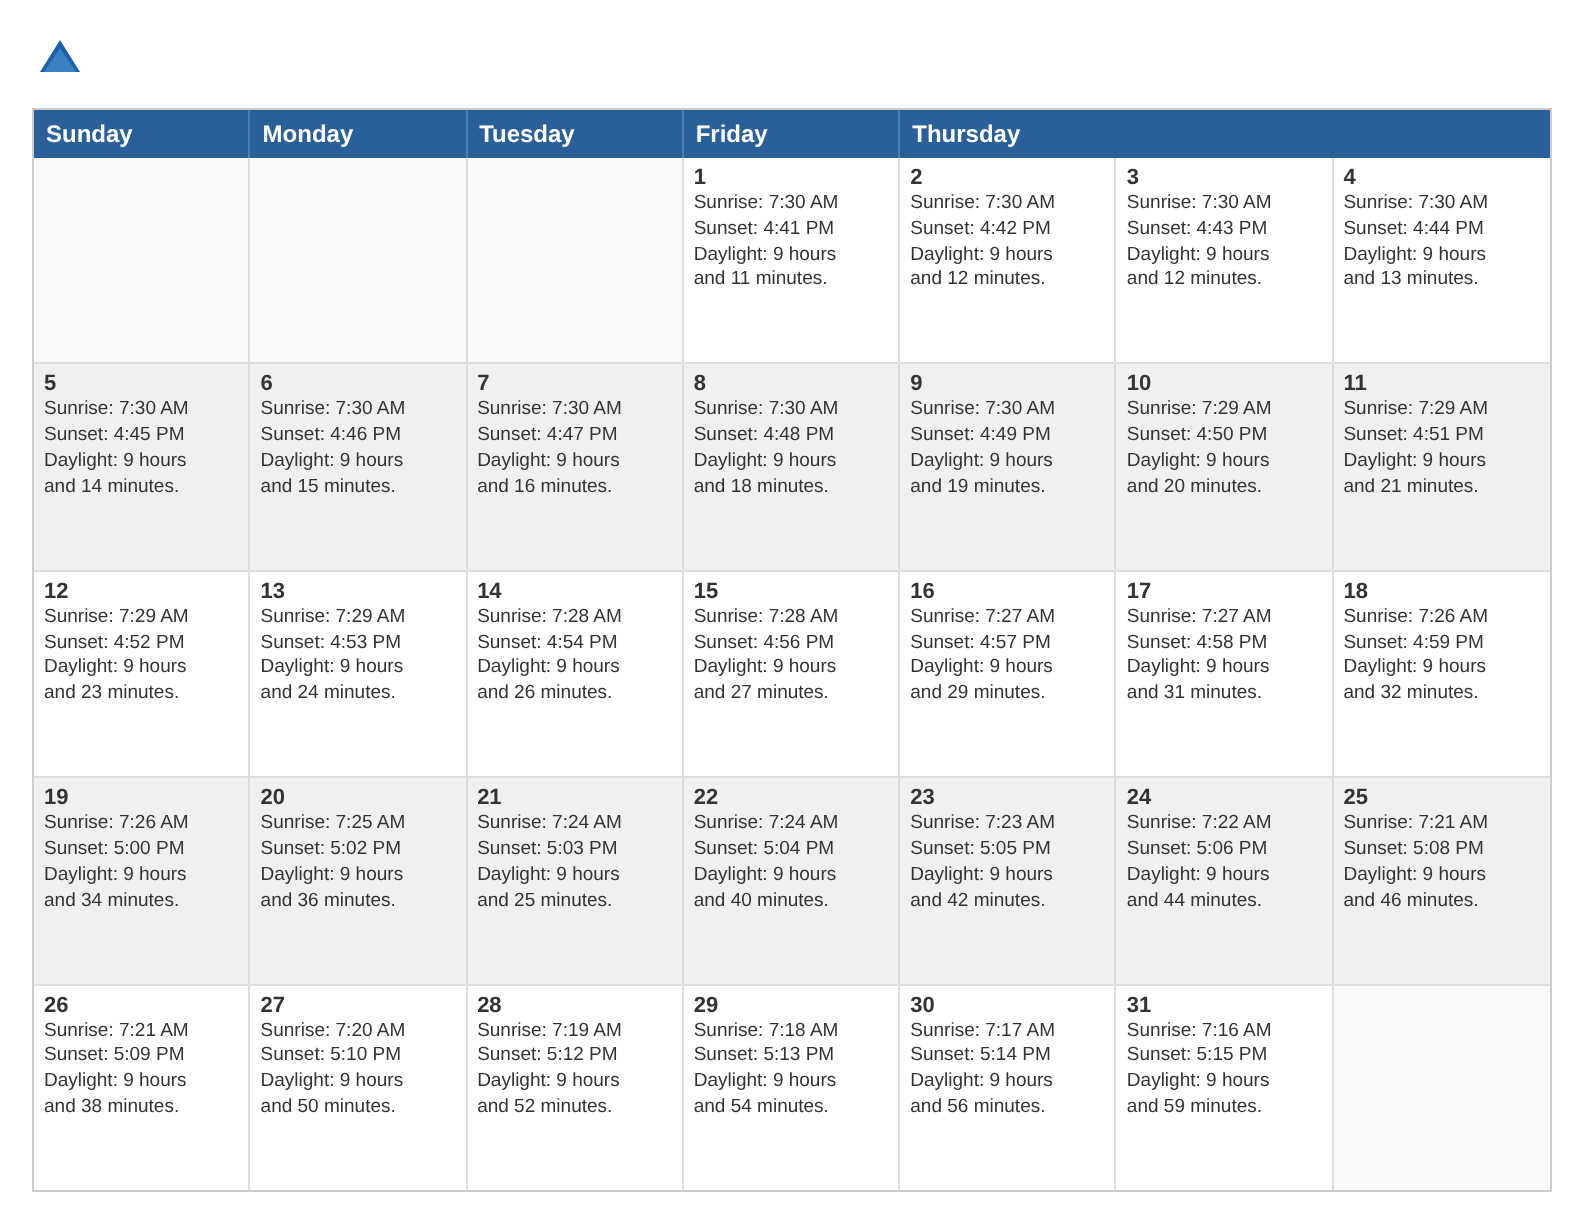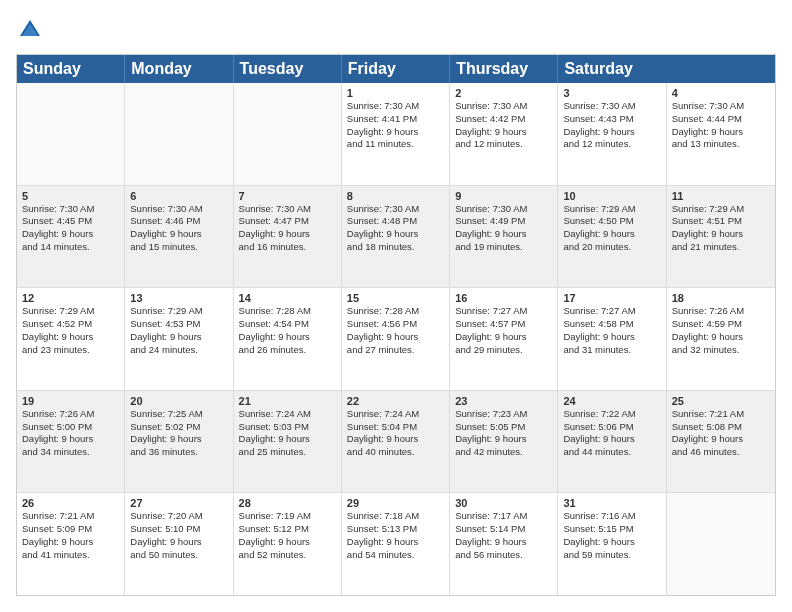--- a/index.html
+++ b/index.html
@@ -56,21 +56,21 @@
       flex-direction: column;
       border: 1px solid #ccc;
     }
     .cal-header {
       display: grid;
       grid-template-columns: repeat(7, 1fr);
       background: #2a6099;
     }
     .cal-header-cell {
       color: #fff;
-      font-size: 16px;
+      font-size: 12px;
       font-weight: bold;
       padding: 5px 6px;
       text-align: left;
       border-right: 1px solid #4a80b9;
     }
     .cal-header-cell:last-child { border-right: none; }
     .cal-body {
       flex: 1;
       display: flex;
       flex-direction: column;
@@ -126,21 +126,20 @@
     </div>
   </div>
 
   <div class="calendar">
     <div class="cal-header">
     <div class="cal-header-cell">Sunday</div>
         <div class="cal-header-cell">Monday</div>
         <div class="cal-header-cell">Tuesday</div>
         <div class="cal-header-cell">Friday</div>
         <div class="cal-header-cell">Thursday</div>
-        <div class="cal-header-cell">Saturday</div>
       </div>
     <div class="cal-body">
     <div class="cal-row">
           <div class="cal-cell empty"></div>
           <div class="cal-cell empty"></div>
           <div class="cal-cell empty"></div>
           <div class="cal-cell">
             <span class="day-num">1</span>
             <span class="cell-line">Sunrise: 7:30 AM</span>
             <span class="cell-line">Sunset: 4:41 PM</span>
@@ -321,21 +320,21 @@
             <span class="cell-line">Daylight: 9 hours</span>
             <span class="cell-line">and 46 minutes.</span>
           </div>
         </div>
         <div class="cal-row">
           <div class="cal-cell">
             <span class="day-num">26</span>
             <span class="cell-line">Sunrise: 7:21 AM</span>
             <span class="cell-line">Sunset: 5:09 PM</span>
             <span class="cell-line">Daylight: 9 hours</span>
-            <span class="cell-line">and 41 minutes.</span>
+            <span class="cell-line">and 38 minutes.</span>
           </div>
           <div class="cal-cell">
             <span class="day-num">27</span>
             <span class="cell-line">Sunrise: 7:20 AM</span>
             <span class="cell-line">Sunset: 5:10 PM</span>
             <span class="cell-line">Daylight: 9 hours</span>
             <span class="cell-line">and 50 minutes.</span>
           </div>
           <div class="cal-cell">
             <span class="day-num">28</span>

